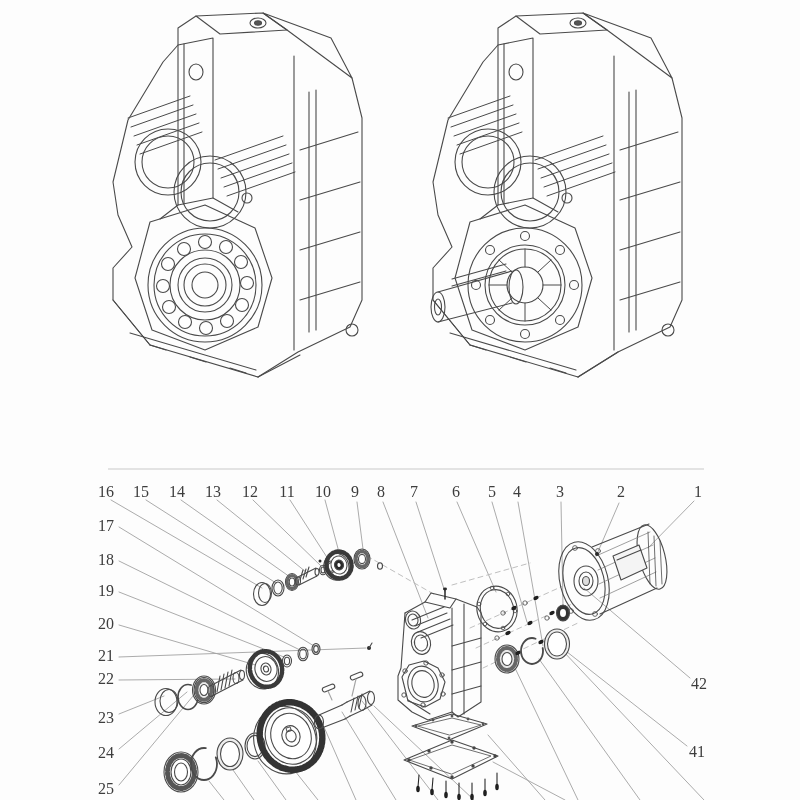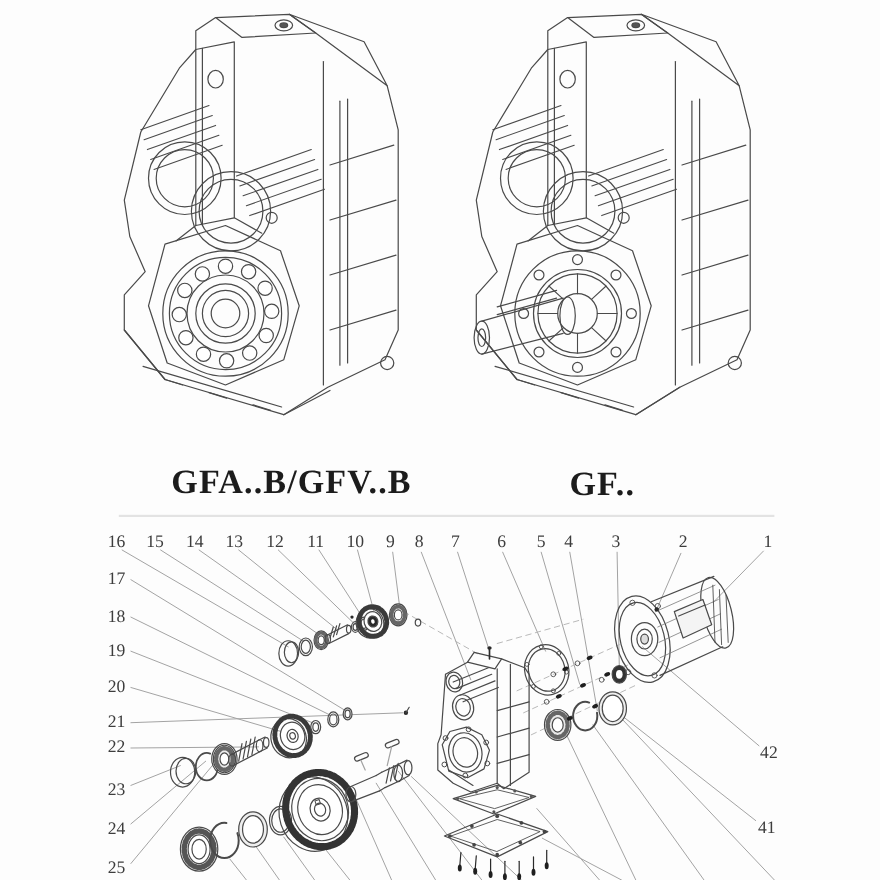--- a/index.html
+++ b/index.html
@@ -530,16 +530,14 @@
         <text x="106" y="794">25</text>
         <text x="699" y="689">42</text>
         <text x="697" y="757">41</text>
       </g>
     </g>
   </g>
 </svg>
 
 <div class="fold-line"></div>
 
-<div class="model-label label-left">GFA..B/GFV..B</div>
-<div class="model-label label-right">GF..</div>
 
 </div>
 
 </body></html>

